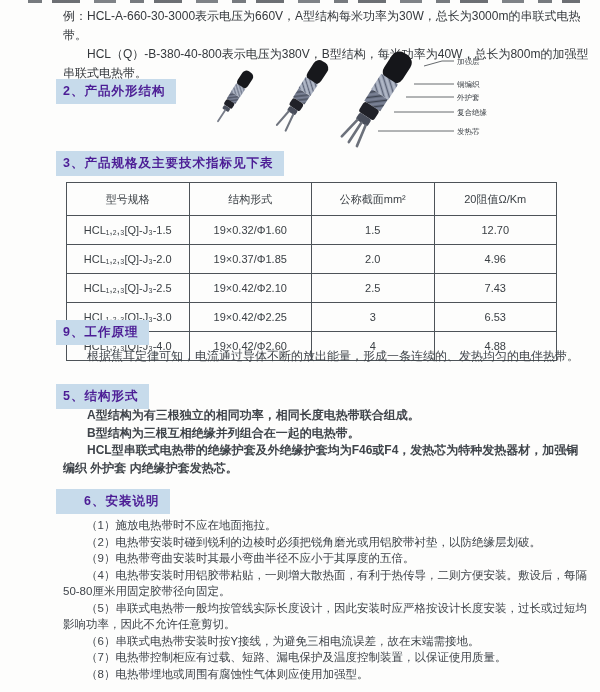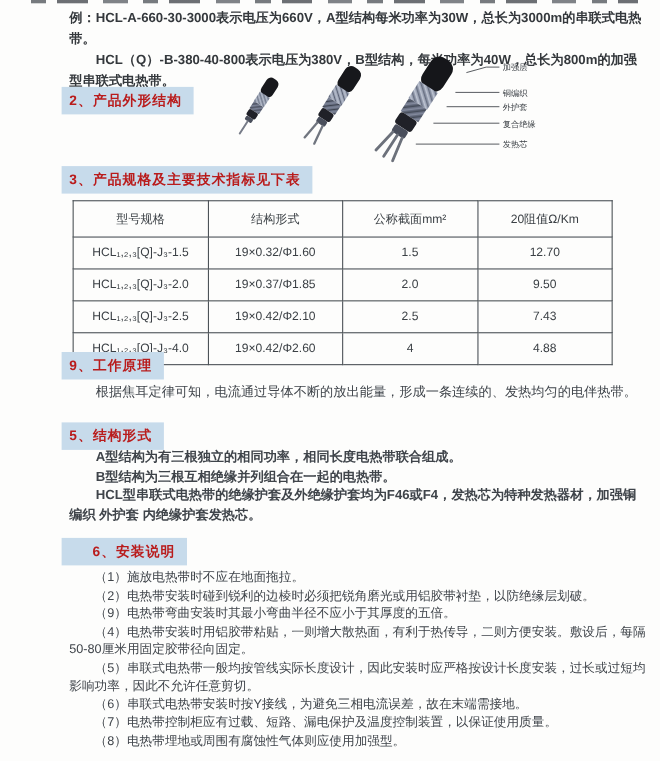--- a/index.html
+++ b/index.html
@@ -17,27 +17,27 @@
   .top-artifact{
     position:absolute;top:0;left:28px;width:552px;height:3px;
     background:repeating-linear-gradient(90deg,
       #4a4f55 0 14px, transparent 14px 24px,
       #3c4046 24px 52px, transparent 52px 66px,
       #555a60 66px 88px, transparent 88px 102px);
     opacity:.75;
   }
   .intro{
     position:absolute;left:63px;top:7px;width:526px;
-    font-size:12px;line-height:19px;font-weight:bold;color:#34383c;
+    font-size:12px;line-height:19px;font-weight:normal;color:#34383c;
   }
   .intro p{margin:0;}
   .intro p.cont{text-indent:2em;}
   .sec-head{
     position:absolute;display:inline-block;
-    background:#c7dbeb;color:#b91c1c;
+    background:#c7dbeb;color:#4c1d95;
     font-size:12.5px;font-weight:bold;letter-spacing:1px;
     padding:4px 11px 4px 7px;white-space:nowrap;
   }
   .sec2{left:56px;top:79px;}
   .sec3{left:56px;top:151px;}
   .sec4{left:56px;top:320px;}
   .sec5{left:56px;top:384px;}
   .sec6{left:56px;top:489px;padding-left:28px;}
   .diagram{position:absolute;left:178px;top:50px;}
   .diagram text{
@@ -151,27 +151,33 @@
       <tr>
         <td>HCL₁,₂,₃[Q]-J₃-1.5</td>
         <td>19×0.32/Φ1.60</td>
         <td>1.5</td>
         <td>12.70</td>
       </tr>
       <tr>
         <td>HCL₁,₂,₃[Q]-J₃-2.0</td>
         <td>19×0.37/Φ1.85</td>
         <td>2.0</td>
-        <td>9.50</td>
+        <td>4.96</td>
       </tr>
       <tr>
         <td>HCL₁,₂,₃[Q]-J₃-2.5</td>
         <td>19×0.42/Φ2.10</td>
         <td>2.5</td>
         <td>7.43</td>
+      </tr>
+      <tr>
+        <td>HCL₁,₂,₃[Q]-J₃-3.0</td>
+        <td>19×0.42/Φ2.25</td>
+        <td>3</td>
+        <td>6.53</td>
       </tr>
       <tr>
         <td>HCL₁,₂,₃[Q]-J₃-4.0</td>
         <td>19×0.42/Φ2.60</td>
         <td>4</td>
         <td>4.88</td>
       </tr>
     </tbody>
   </table>
 

